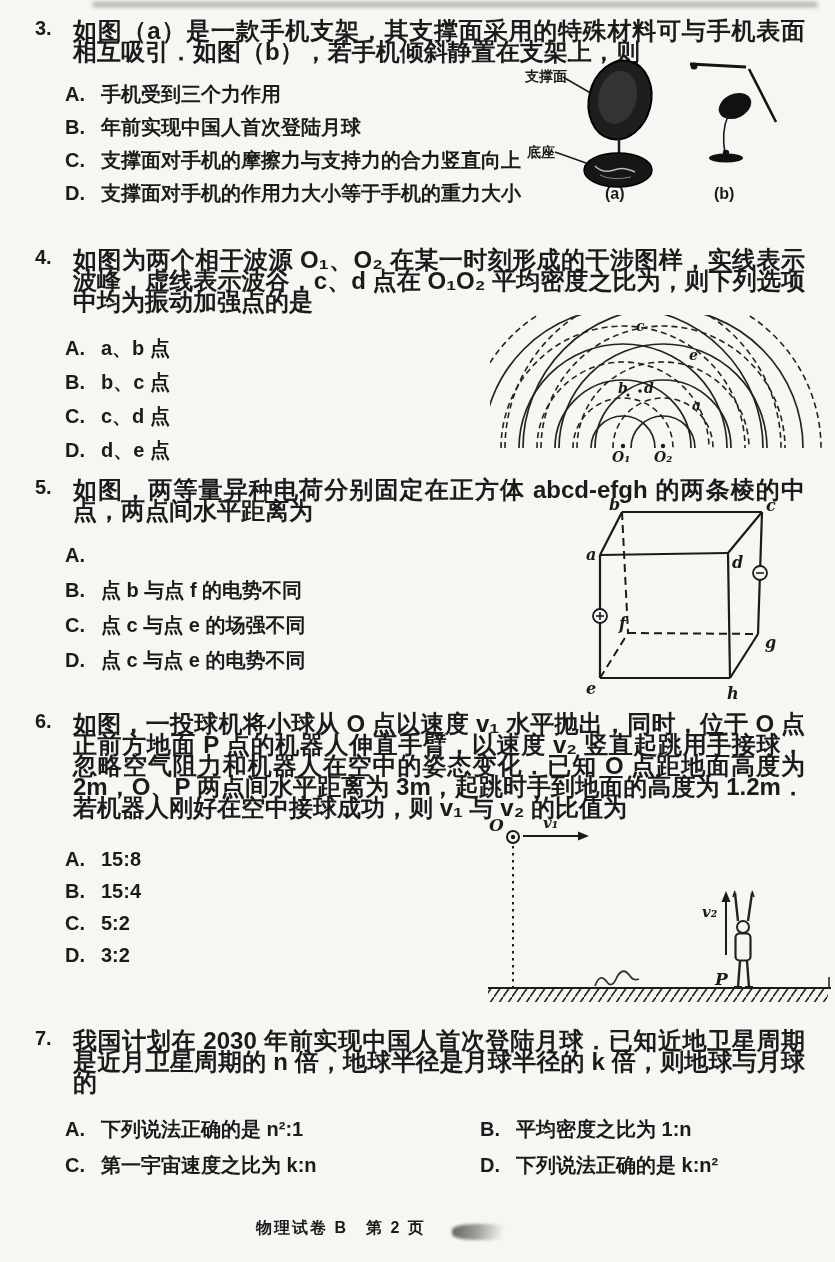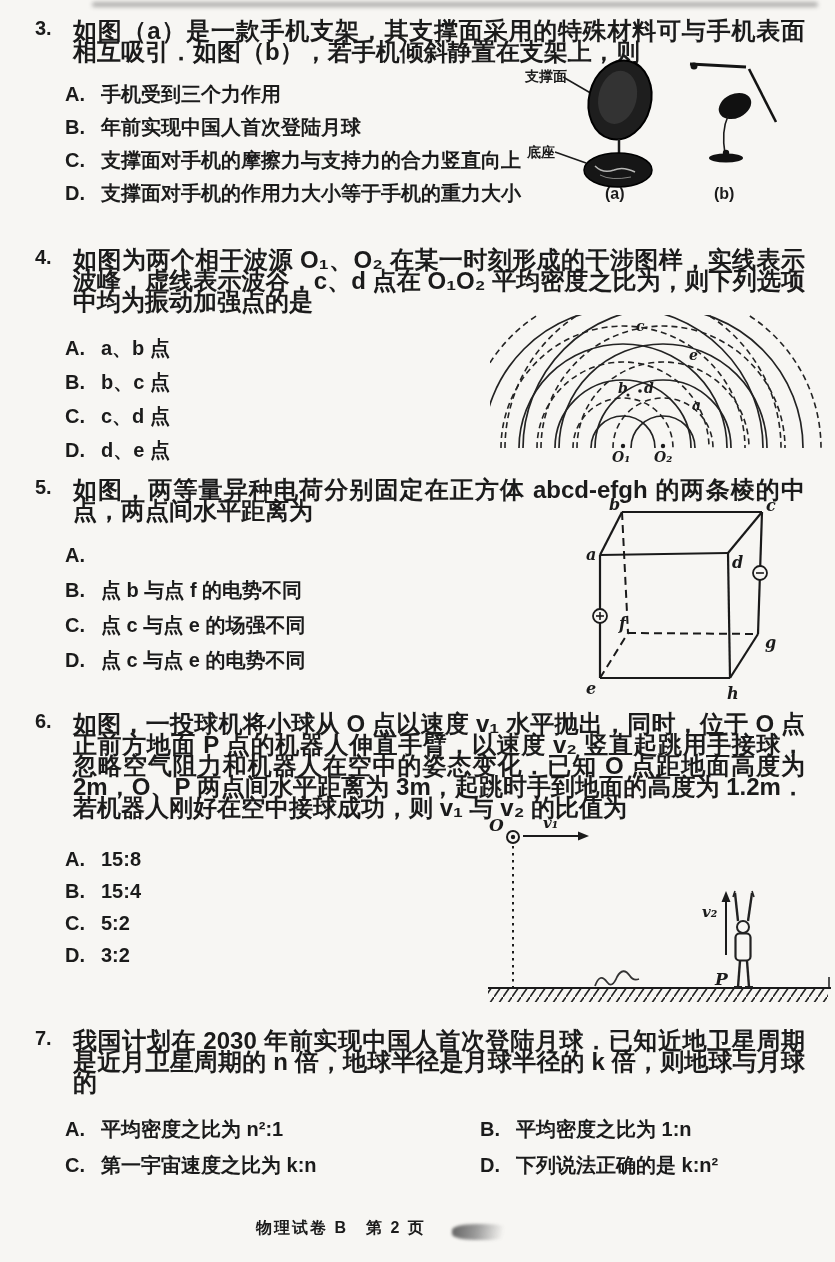--- a/index.html
+++ b/index.html
@@ -291,21 +291,21 @@
   </div>
 
   <section class="question" style="top:1022px">
     <div class="qrow">
       <span class="qnum">7.</span>
       <p class="qstem">我国计划在 2030 年前实现中国人首次登陆月球．已知近地卫星周期是近月卫星周期的 n 倍，地球半径是月球半径的 k 倍，则地球与月球的</p>
     </div>
     <ul class="opts q7opts">
       <li class="opt">
           <span class="opt-label">A.</span>
-          <span class="opt-text">平均密度之比为 n²:1</span>
+          <span class="opt-text">下列说法正确的是 n²:1</span>
         </li>
       <li class="opt">
           <span class="opt-label">B.</span>
           <span class="opt-text">平均密度之比为 1:n</span>
         </li>
       <li class="opt">
           <span class="opt-label">C.</span>
           <span class="opt-text">第一宇宙速度之比为 k:n</span>
         </li>
       <li class="opt">

